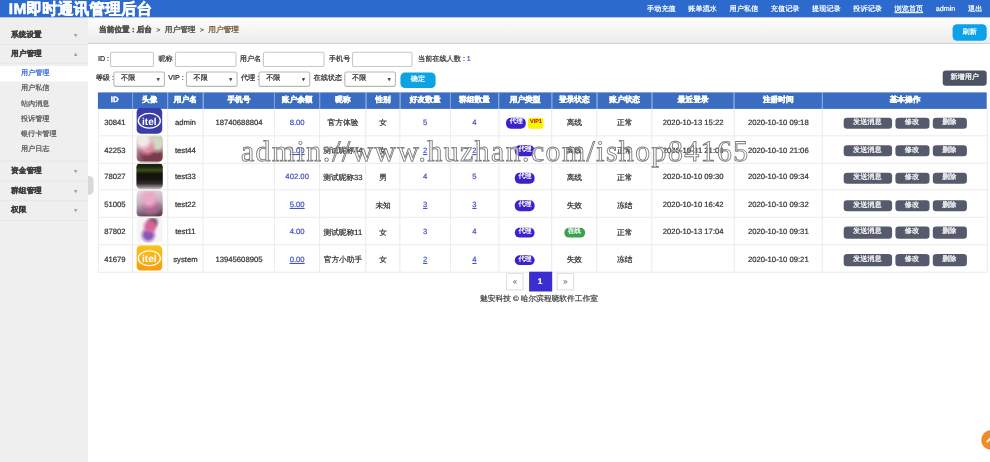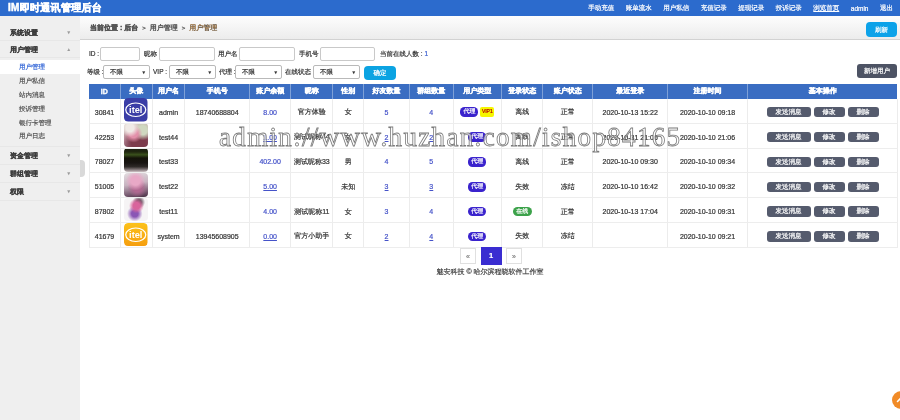--- a/index.html
+++ b/index.html
@@ -1,18 +1,18 @@
 <!DOCTYPE html>
 <html><head><meta charset="utf-8">
 <style>
 *{margin:0;padding:0;box-sizing:border-box}
 html,body{width:900px;height:420px;overflow:hidden;background:#fff;font-family:"Liberation Sans",sans-serif;-webkit-text-stroke:0.2px currentColor}
 
 #topbar{position:absolute;left:0;top:0;width:900px;height:16px;background:#2c6bcd}
-#title{position:absolute;left:8px;top:0;line-height:16px;color:#fff;font-size:10px;font-weight:bold;letter-spacing:.3px;-webkit-text-stroke:0.5px #fff}
+#title{position:absolute;left:8px;top:0;line-height:16px;color:#fff;font-size:14px;font-weight:bold;letter-spacing:.3px;-webkit-text-stroke:0.5px #fff}
 #topmenu{position:absolute;right:7px;top:0;height:16px;display:flex;align-items:center;gap:11.5px;color:#fff;font-size:6.5px}
 #topmenu .u{text-decoration:underline}
 
 #sidebar{position:absolute;left:0;top:16px;width:80px;height:404px;background:#efefef}
 .shead{position:relative;height:17px;line-height:17px;padding-left:10px;font-size:7px;font-weight:bold;color:#3c3c3c;border-bottom:1px solid #e7e7e7}
 .shead2{height:18px;line-height:18px}
 .shead .ar{position:absolute;right:9px;top:0;color:#999;font-size:4.5px}
 .ssub{height:13.9px;line-height:13.9px;padding-left:19px;font-size:6.5px;color:#555}
 .ssub.act{background:#fff;color:#3a6bd8}
 

